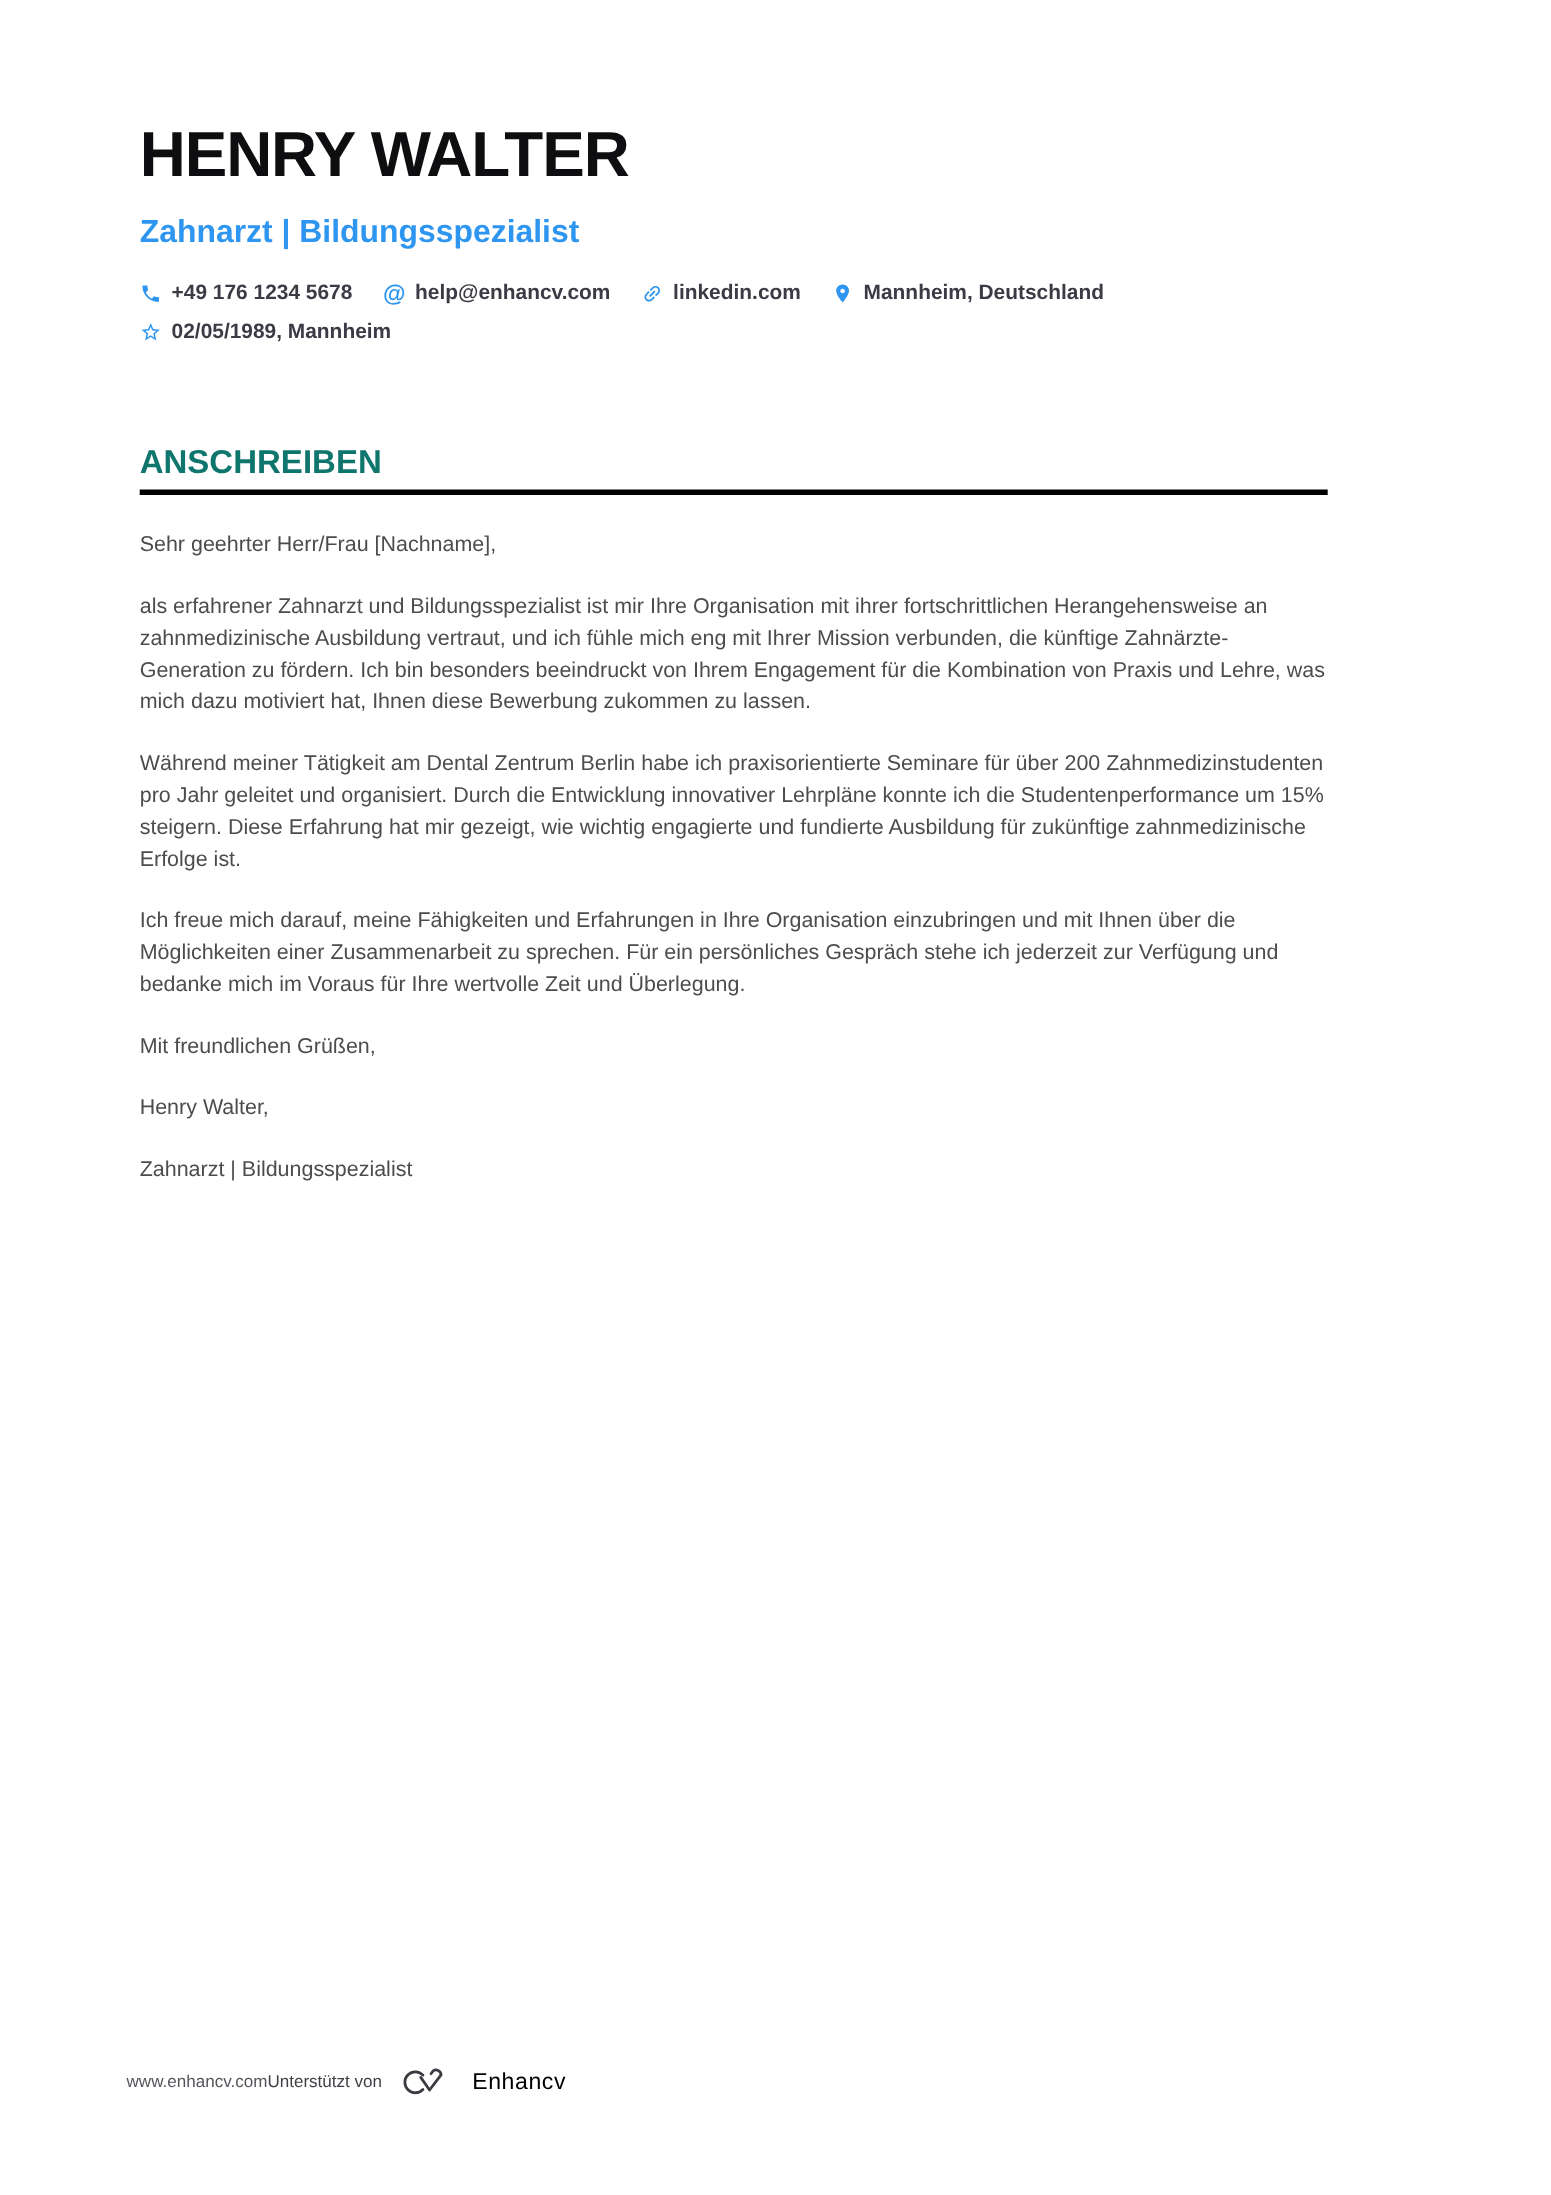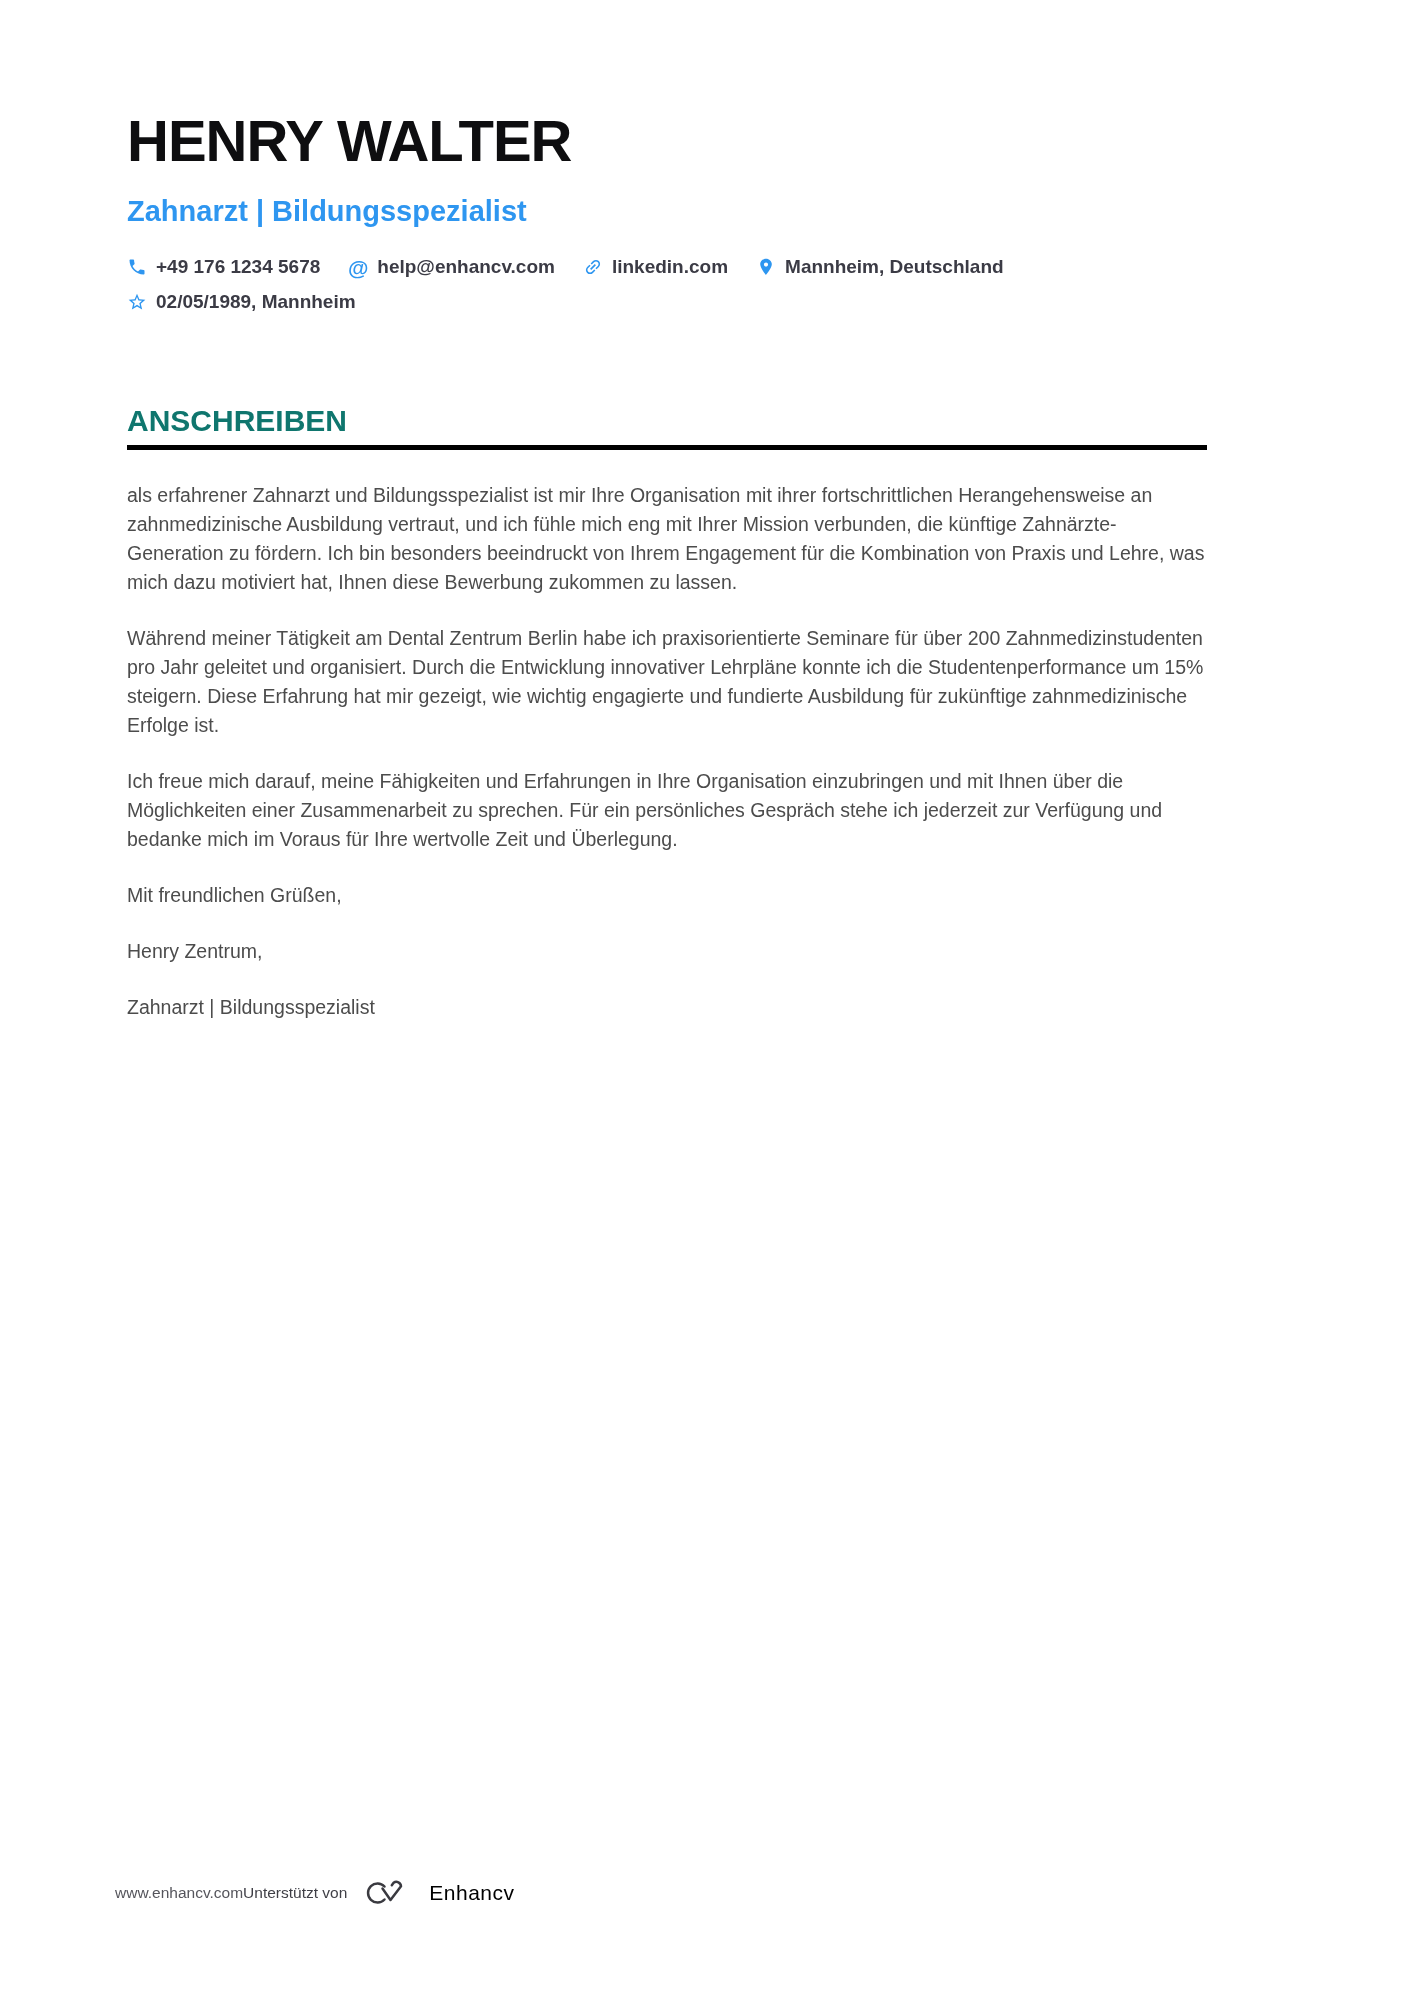--- a/index.html
+++ b/index.html
@@ -162,25 +162,26 @@
               <path fill="#2e96f0" d="M22 9.24l-7.19-.62L12 2 9.19 8.63 2 9.24l5.46 4.73L5.82 21 12 17.27 18.18 21l-1.63-7.03L22 9.24zM12 15.4l-3.76 2.27 1-4.28-3.32-2.88 4.38-.38L12 6.1l1.71 4.04 4.38.38-3.32 2.88 1 4.28L12 15.4z"></path>
             </svg>
         </span>
         <span>02/05/1989, Mannheim</span>
       </span>
     </div>
 
     <h2 class="section-heading">ANSCHREIBEN</h2>
 
     <div class="letter-body">
+      <p>Sehr geehrter Herr/Frau [Nachname],</p>
       <p>als erfahrener Zahnarzt und Bildungsspezialist ist mir Ihre Organisation mit ihrer fortschrittlichen Herangehensweise an zahnmedizinische Ausbildung vertraut, und ich fühle mich eng mit Ihrer Mission verbunden, die künftige Zahnärzte-Generation zu fördern. Ich bin besonders beeindruckt von Ihrem Engagement für die Kombination von Praxis und Lehre, was mich dazu motiviert hat, Ihnen diese Bewerbung zukommen zu lassen.</p>
       <p>Während meiner Tätigkeit am Dental Zentrum Berlin habe ich praxisorientierte Seminare für über 200 Zahnmedizinstudenten pro Jahr geleitet und organisiert. Durch die Entwicklung innovativer Lehrpläne konnte ich die Studentenperformance um 15% steigern. Diese Erfahrung hat mir gezeigt, wie wichtig engagierte und fundierte Ausbildung für zukünftige zahnmedizinische Erfolge ist.</p>
       <p>Ich freue mich darauf, meine Fähigkeiten und Erfahrungen in Ihre Organisation einzubringen und mit Ihnen über die Möglichkeiten einer Zusammenarbeit zu sprechen. Für ein persönliches Gespräch stehe ich jederzeit zur Verfügung und bedanke mich im Voraus für Ihre wertvolle Zeit und Überlegung.</p>
       <p>Mit freundlichen Grüßen,</p>
-      <p>Henry Zentrum,</p>
+      <p>Henry Walter,</p>
       <p>Zahnarzt | Bildungsspezialist</p>
     </div>
 
   </div>
 
   <div class="footer">
     <span class="footer-left">www.enhancv.com</span>
     <span class="footer-right">
       <span class="powered-label">Unterstützt von</span>
       <span class="brand-logo">

